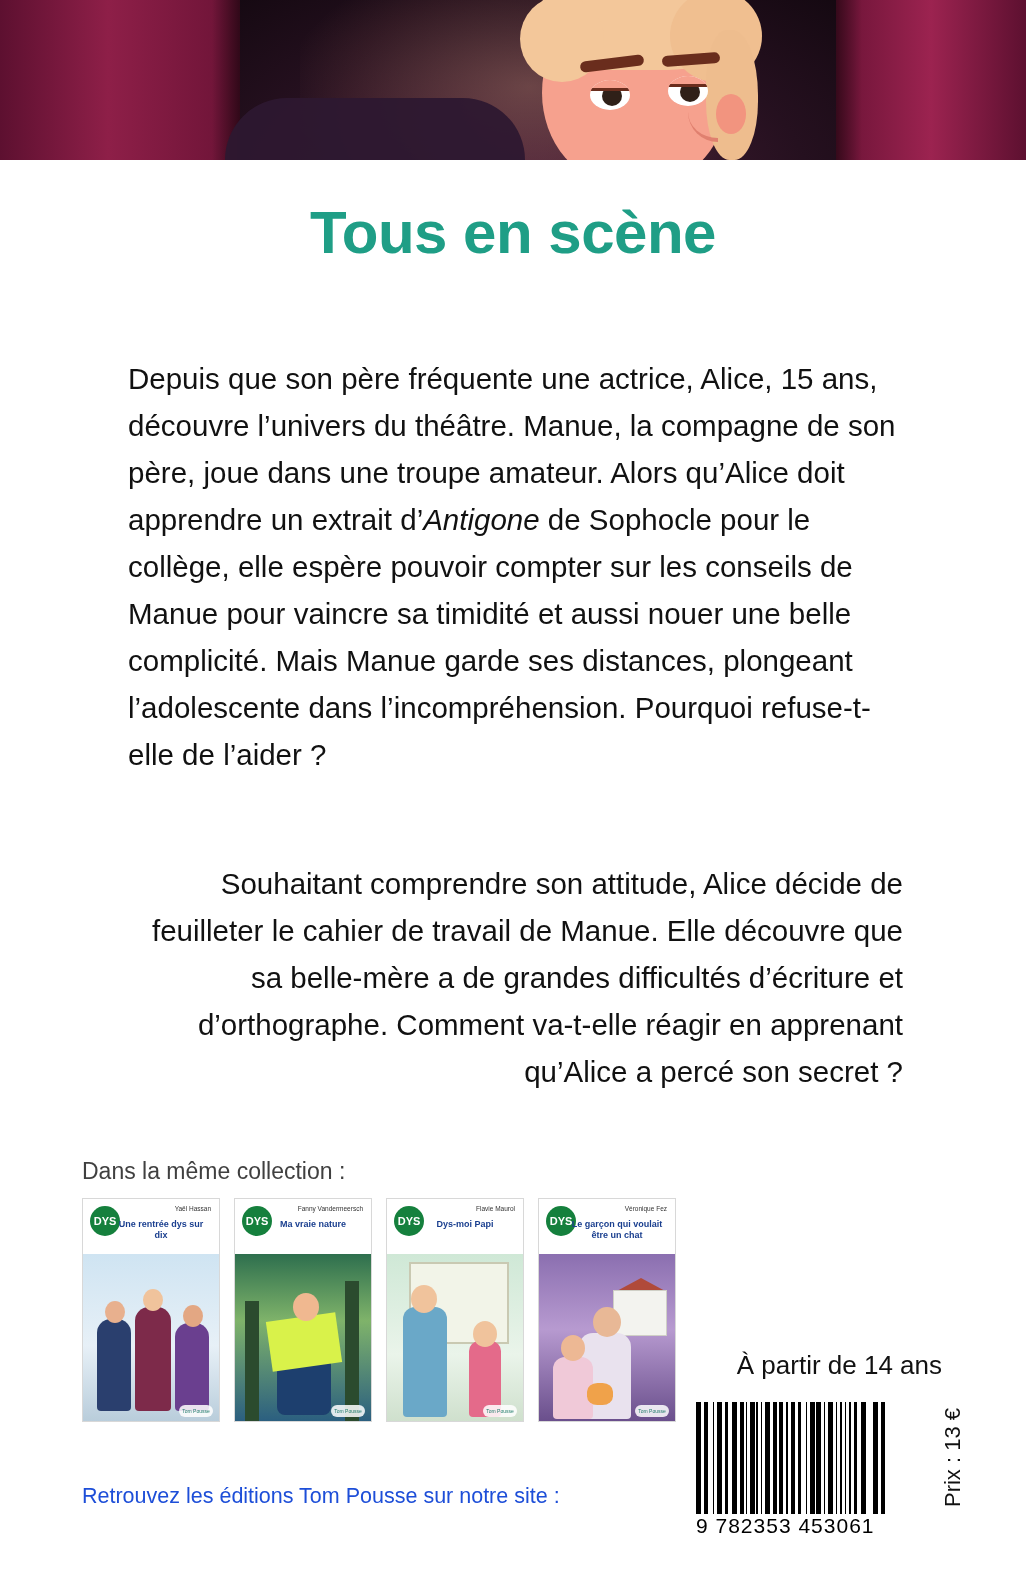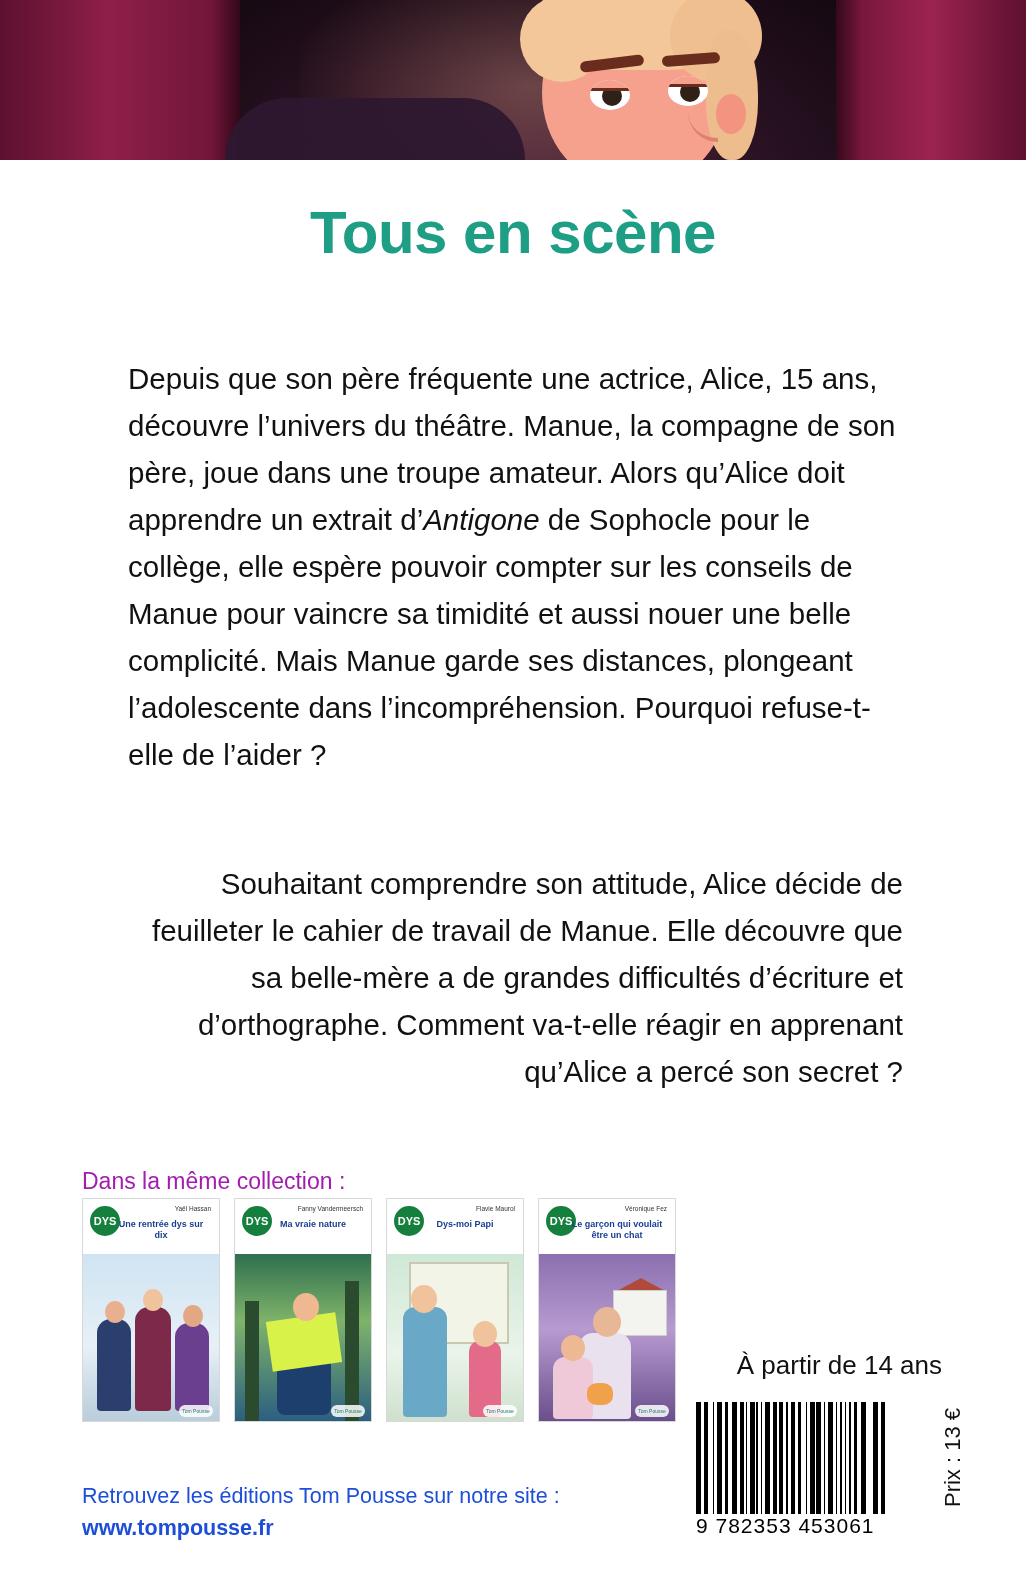--- a/index.html
+++ b/index.html
@@ -181,22 +181,21 @@
   }
   .blurb-1 { top: 333px; margin-top: 22px; }
   .blurb-2 { top: 830px; text-align: right; }
   .blurb em { font-style: italic; }
 
   
   .collection-label {
     position: absolute;
     left: 82px; top: 1158px;
     font-size: 23px;
-    color: #a21caf;
-    margin-top: 10px;
+    color: #404040;
   }
   .covers {
     position: absolute;
     left: 82px; top: 1198px;
     display: flex;
     gap: 14px;
   }
   .cover {
     width: 138px;
     height: 224px;
@@ -516,14 +515,13 @@
       <i style="width: 4.5px; background: rgb(0, 0, 0);"></i>
       <i style="width: 3px; background: transparent;"></i>
       <i style="width: 4.5px; background: rgb(0, 0, 0);"></i>
     </div>
   <div class="barcode-digits">9 782353 453061</div>
 </div>
 <div class="price">Prix : 13 €</div>
 
 <div class="footer">
   <div>Retrouvez les éditions Tom Pousse sur notre site :</div>
-  <div class="site">www.tompousse.fr</div>
 </div>
 
 </body></html>

